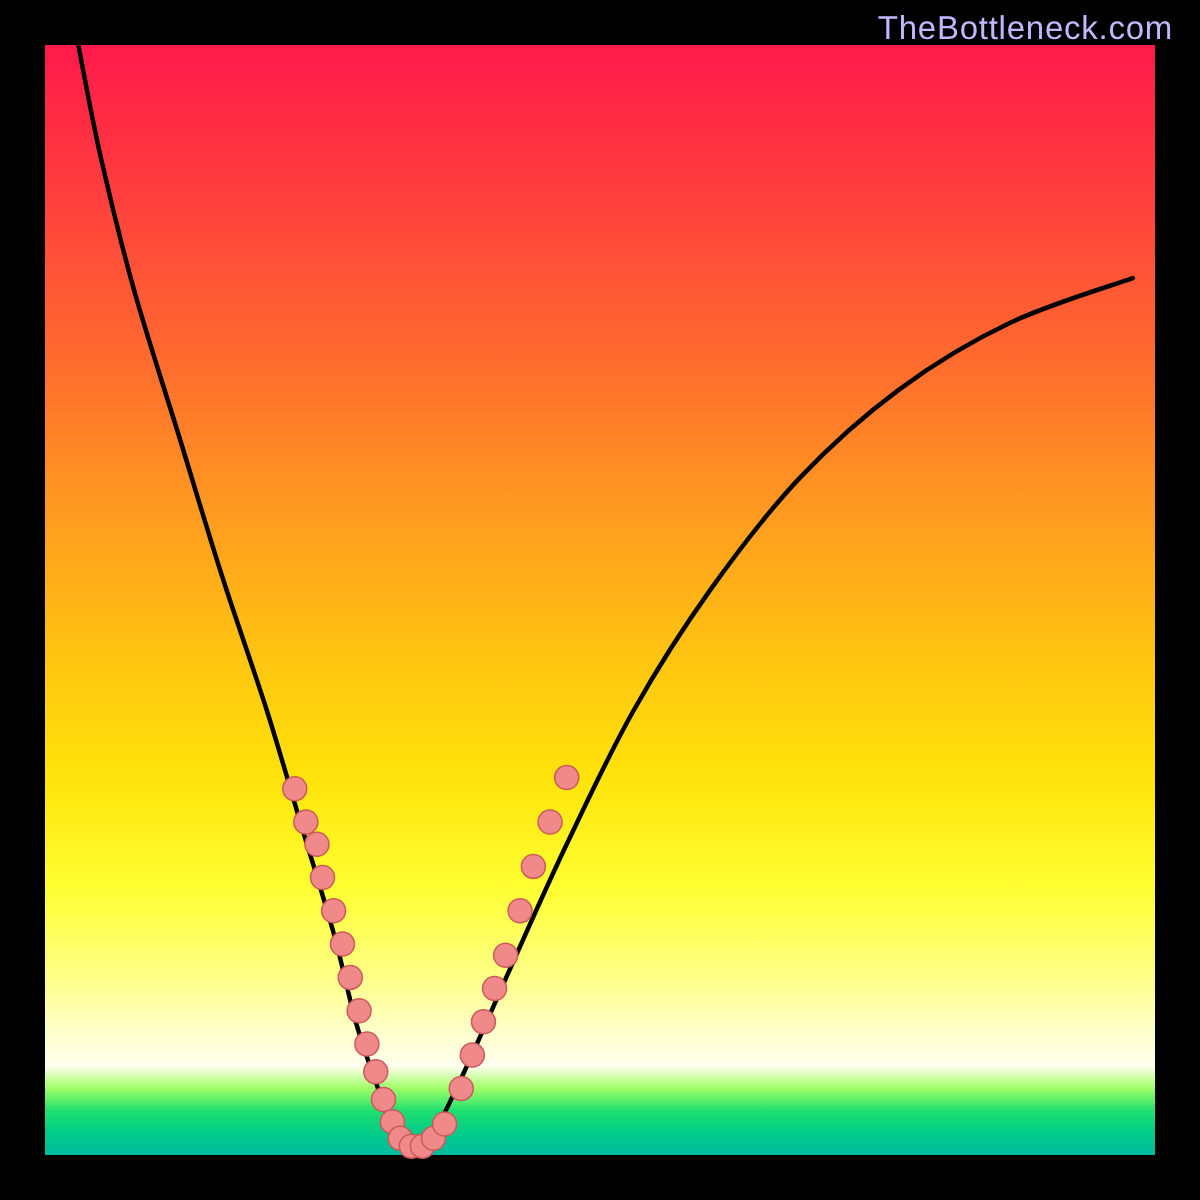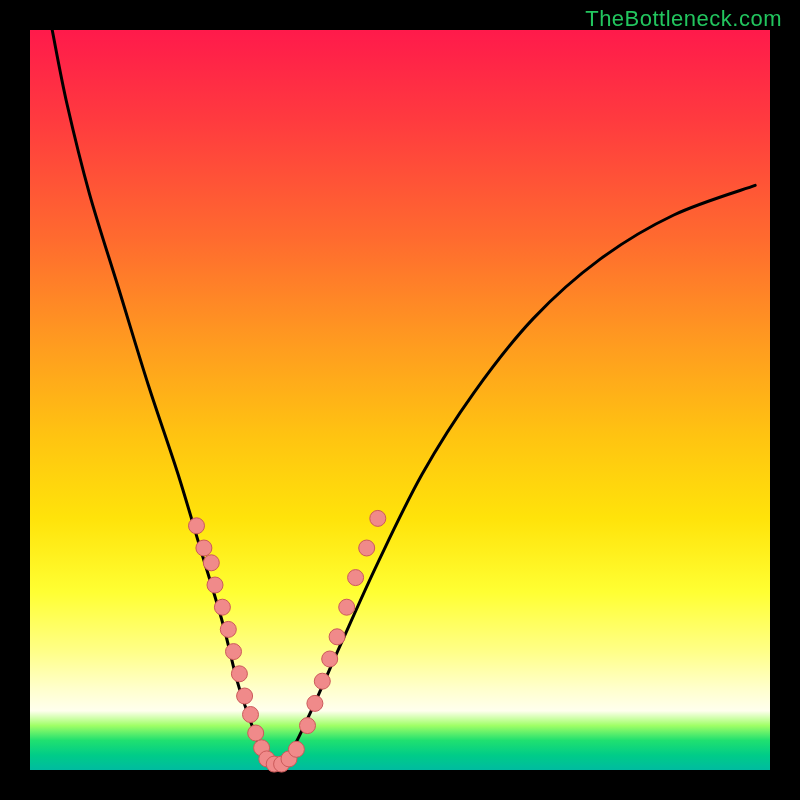--- a/index.html
+++ b/index.html
@@ -40,21 +40,21 @@
       #9fff66 94%,
       #20e070 96%,
       #00cc88 98%,
       #00bba0 100%
     );
   }
   .watermark {
     position: absolute;
     top: 6px;
     right: 18px;
-    color: #22c55e;
+    color: #c4b5fd;
     font-size: 22px;
     font-weight: 500;
     letter-spacing: 0.5px;
     font-family: Arial, Helvetica, sans-serif;
     user-select: none;
   }
   svg.curve {
     position: absolute;
     left: 0;
     top: 0;

